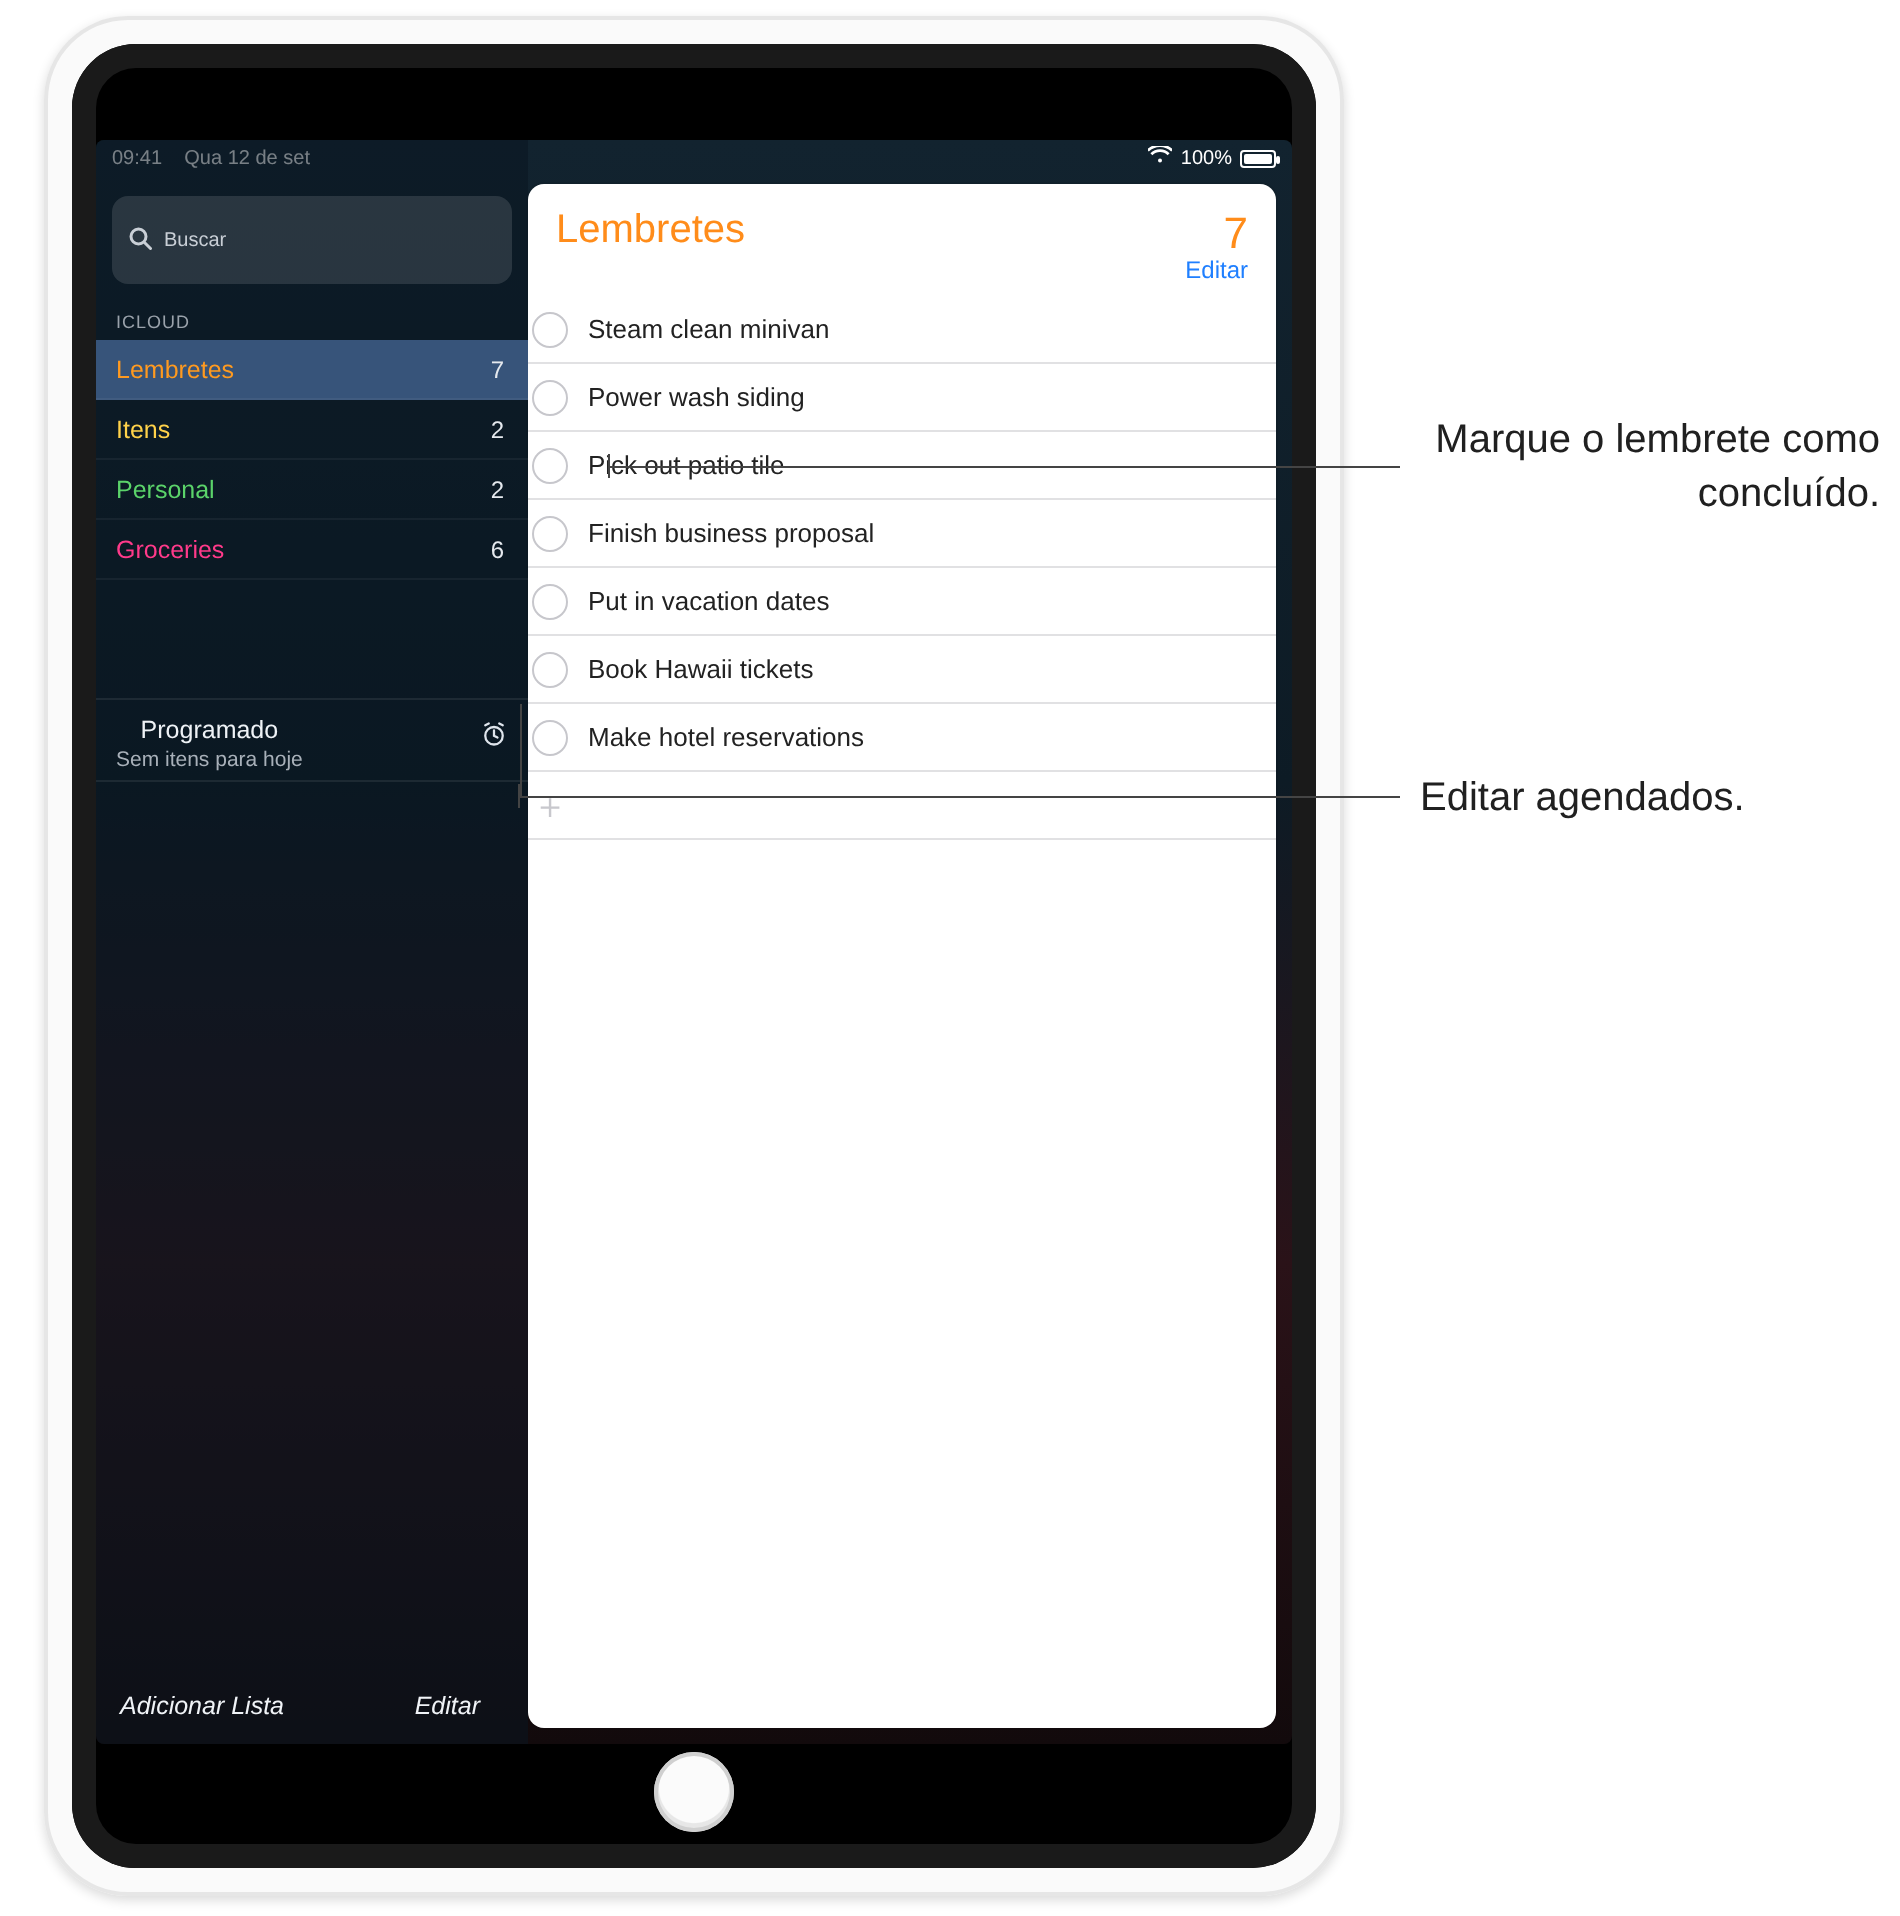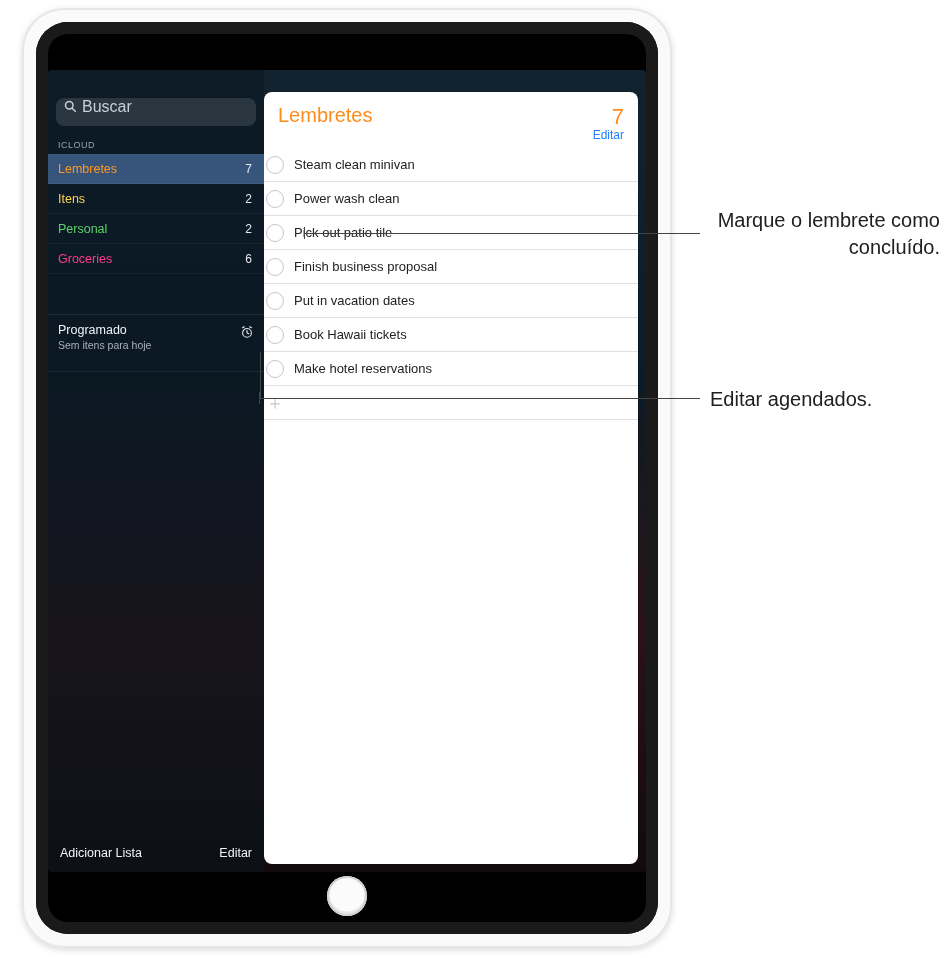--- a/index.html
+++ b/index.html
@@ -62,56 +62,57 @@
     position: relative;
     width: 216px; flex: 0 0 216px;
     padding-top: 22px;
     color: #dce3ea;
     background: rgba(10,22,32,0.55);
     display: flex; flex-direction: column;
   }
   .search {
     margin: 6px 8px 10px 8px;
     background: rgba(255,255,255,0.12);
-    border-radius: 8px; height: 28px;
-    display: flex; align-items: flex-start; gap: 6px;
-    padding: 0 8px; color: #c9cfd6; font-size: 16px;
+    border-radius: 8px; height: 44px;
+    display: flex; align-items: center; gap: 6px;
+    padding: 0 8px; color: #c9cfd6; font-size: 10px;
   }
   .section-label {
     font-size: 9px; letter-spacing: 0.5px; color: #9aa2ab;
     padding: 4px 10px 4px 10px;
   }
   .lists { display: flex; flex-direction: column; }
   .list-row {
     display:flex; justify-content:space-between; align-items:center;
     height: 30px; padding: 0 12px 0 10px; font-size: 12.5px; color:#eaeef2;
     border-bottom: 1px solid rgba(255,255,255,0.05);
     cursor: pointer;
   }
   .list-row.selected { background: #37547a; }
   .label-name { font-weight: 500; }
   .orange { color: #ff9a1f; }
   .yellow { color: #ffd24a; }
   .green  { color: #5bd36a; }
   .pink   { color: #ff3a8a; }
   .count  { color: #e5e9ee; font-size:12px; }
   .scheduled {
-    margin-top: 40px; padding: 8px 10px 20px 10px;
+    margin-top: 59px; padding: 8px 10px 4px 10px;
     border-top:1px solid rgba(255,255,255,0.08);
     border-bottom:1px solid rgba(255,255,255,0.08);
     display:flex; justify-content:space-between; align-items:flex-start;
     cursor:pointer;
+    text-align:center;
   }
   .scheduled .t1 { color:#eef2f6; font-size:12.5px; }
   .scheduled .t2 { color:#a8b0b9; font-size:10.5px; margin-top:2px;}
   .alarm { width:14px; height:14px; color:#dfe5ec; margin-top:2px;}
   .sidebar-footer {
-    margin-top:auto; padding: 10px 12px 12px 12px;
+    margin-top:auto; padding: 10px 24px 12px 12px;
     display:flex; justify-content:space-between;
-    color:#f0f3f7; font-size:12.5px;
+    color:#f0f3f7; font-size:12.5px;font-style:italic;
   }
 
   
   .main {
     flex:1; margin: 22px 8px 8px 0;
     background:#fff; border-radius:8px;
     display:flex; flex-direction:column; overflow:hidden;
     box-shadow: 0 0 0 1px rgba(0,0,0,0.05);
   }
   .main-header {
@@ -159,20 +160,38 @@
 </head>
 <body>
 
 <div class="stage">
 
   <div class="ipad">
     <div class="ipad-inner">
 
       <div class="screen">
 
+        <div class="status-bar">
+          <div>
+            <span>09:41</span>
+            <span>&nbsp;&nbsp;</span>
+            <span>Qua 12 de set</span>
+          </div>
+          <div class="status-right">
+            <span>
+              <svg width="12" height="9" viewBox="0 0 12 9">
+                  <path d="M6 8.2a1 1 0 100-2 1 1 0 000 2zM2.2 4.6a5.4 5.4 0 017.6 0l1-1a6.8 6.8 0 00-9.6 0l1 1zM.4 2.8a8 8 0 0111.2 0l1-1a9.4 9.4 0 00-13.2 0l1 1z" fill="#fff"></path>
+                </svg>
+            </span>
+            <span>100%</span>
+            <span class="battery">
+                <span class="fill"></span>
+              </span>
+          </div>
+        </div>
 
         <div class="sidebar">
           <div class="search">
             <span>
               <svg width="12" height="12" viewBox="0 0 16 16">
                   <circle cx="7" cy="7" r="5" stroke="#c9cfd6" stroke-width="2" fill="none"></circle>
                   <line x1="11" y1="11" x2="15" y2="15" stroke="#c9cfd6" stroke-width="2" stroke-linecap="round"></line>
                 </svg>
             </span>
             <span>Buscar</span>
@@ -228,21 +247,21 @@
             </div>
           </div>
 
           <div class="rlist">
             <div class="ritem">
               <span class="bubble"></span>
               <span>Steam clean minivan</span>
             </div>
             <div class="ritem">
               <span class="bubble"></span>
-              <span>Power wash clean</span>
+              <span>Power wash siding</span>
             </div>
             <div class="ritem">
               <span class="bubble"></span>
               <span>Pick out patio tile</span>
             </div>
             <div class="ritem">
               <span class="bubble"></span>
               <span>Finish business proposal</span>
             </div>
             <div class="ritem">

